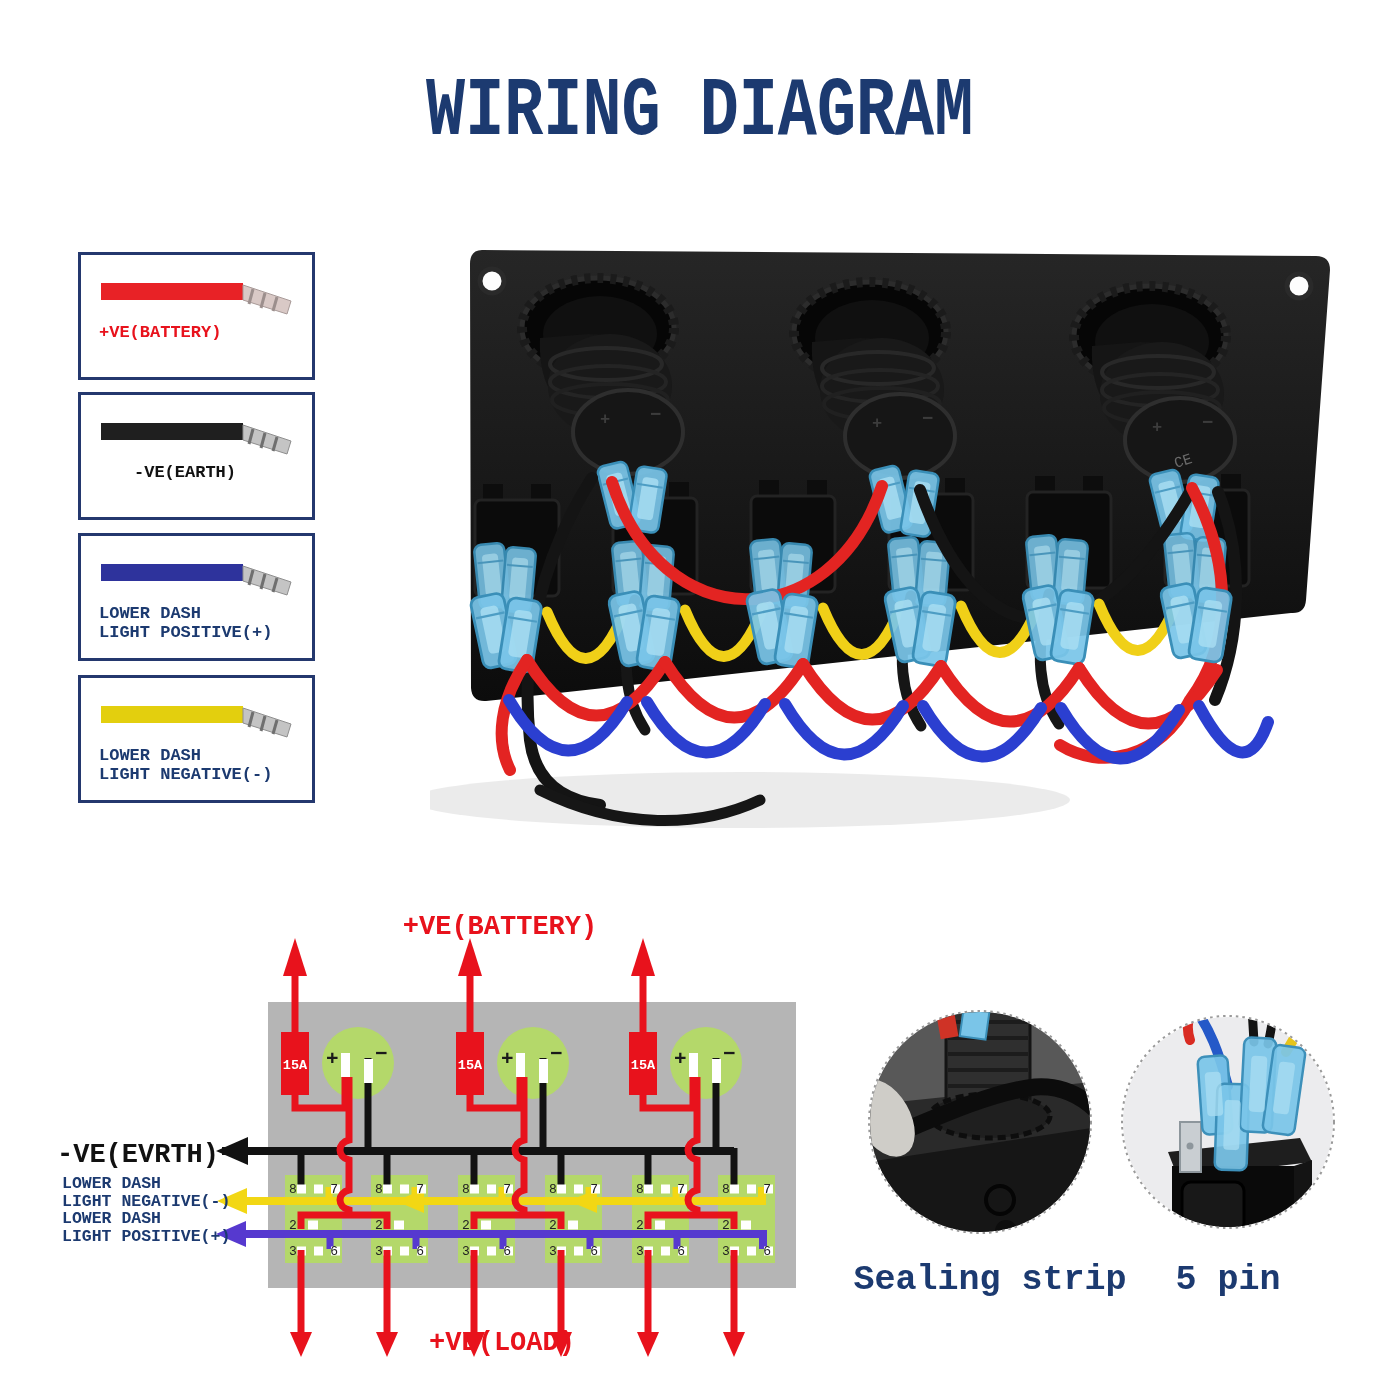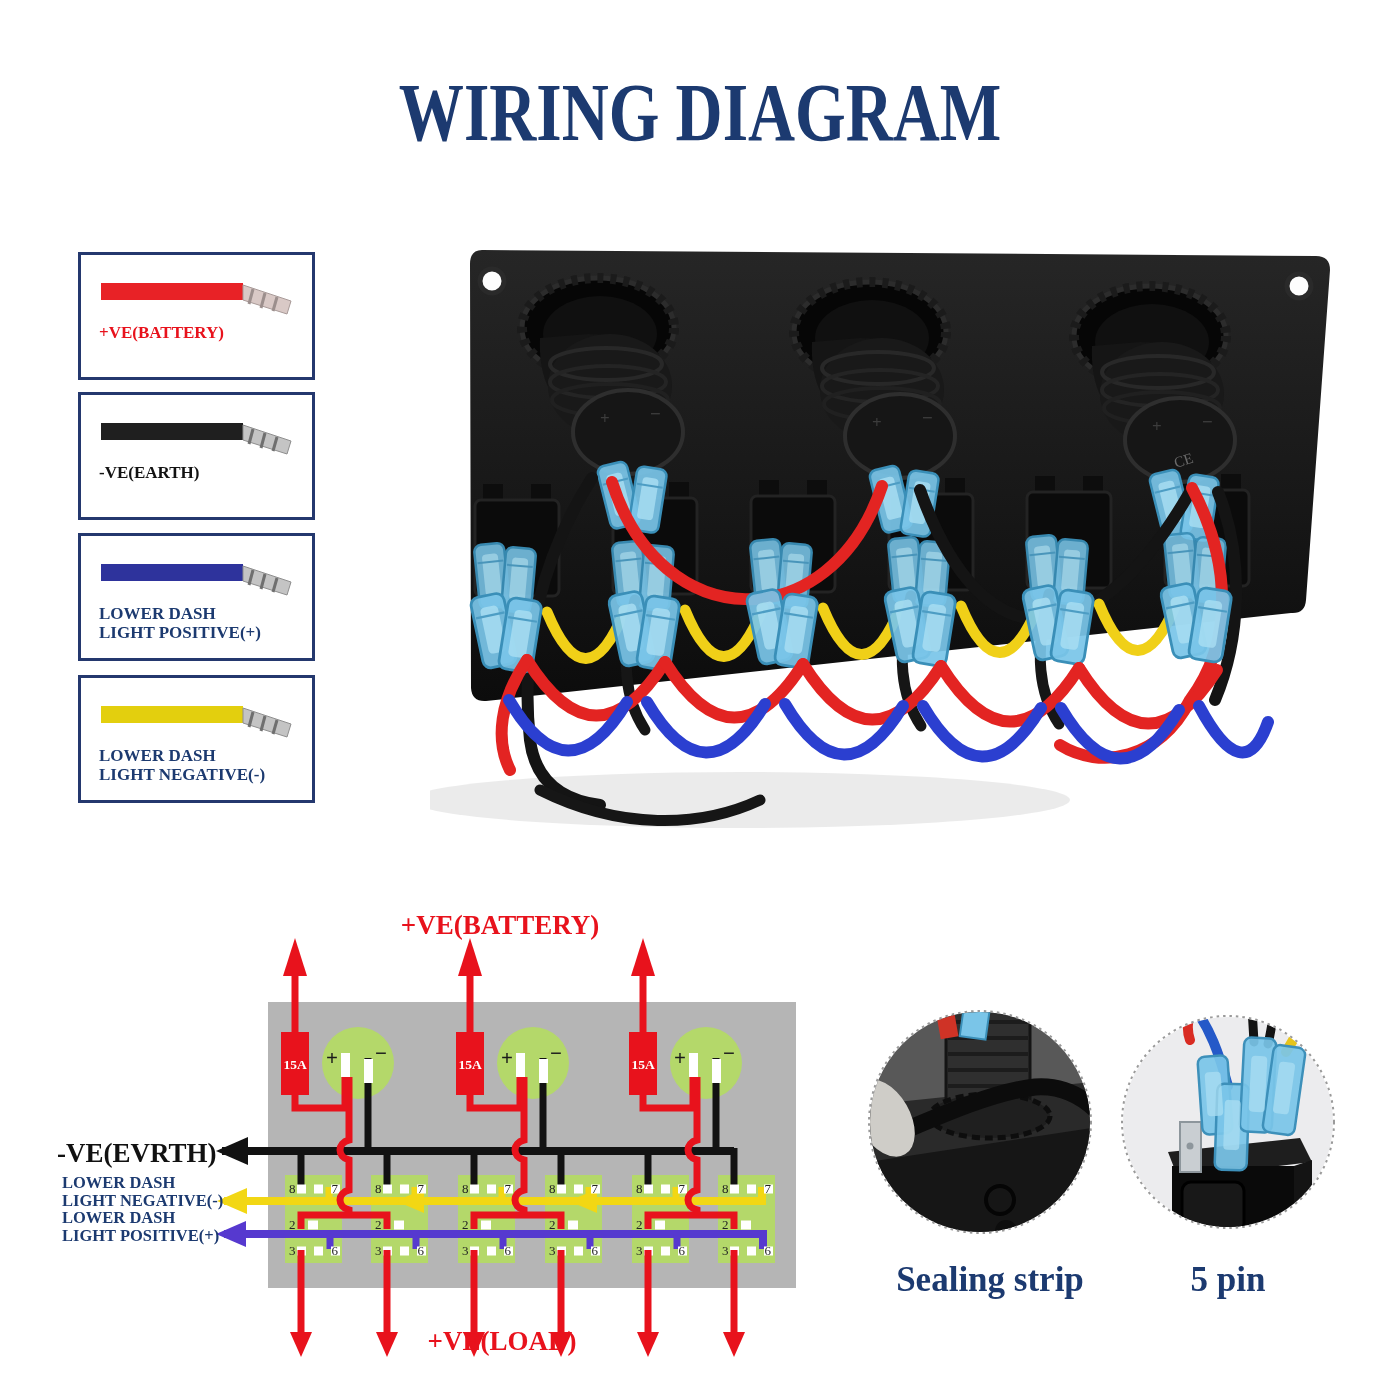--- a/index.html
+++ b/index.html
@@ -1,24 +1,24 @@
 <!DOCTYPE html>
 <html><head>
 <meta charset="utf-8">
 <style>
   html,body{margin:0;padding:0;background:#ffffff;}
   .page{position:relative;width:1400px;height:1400px;background:#ffffff;overflow:hidden;
-        font-family:Liberation Serif, serif;}
+        font-family:Liberation Mono, monospace;}
   .title{position:absolute;top:62px;left:0;width:1400px;text-align:center;
          font-size:88px;font-weight:bold;color:#1c3a70;white-space:nowrap;}
   .title span{display:inline-block;transform:scale(0.74,0.94);transform-origin:center;}
   .legend-box{position:absolute;left:78px;width:231px;height:122px;border:3px solid #24386e;background:#fff;}
   .legend-box svg{position:absolute;top:12px;left:6px;}
   .legend-label{position:absolute;left:18px;top:68px;font-size:17px;font-weight:bold;line-height:19px;white-space:nowrap;}
-  .lb-red{color:#e8121c;} .lb-black{color:#121212;} .lb-navy{color:#1c3a70;}
+  .lb-red{color:#e8121c;} .lb-black{color:#121212;margin-left:35px;} .lb-navy{color:#1c3a70;}
   .caption{position:absolute;width:320px;text-align:center;font-size:35px;font-weight:bold;color:#1c3a70;}
   svg{display:block;}
 </style>
 </head>
 <body>
 
 <div class="page">
 
   <div class="title"><span>WIRING DIAGRAM</span></div>
 

